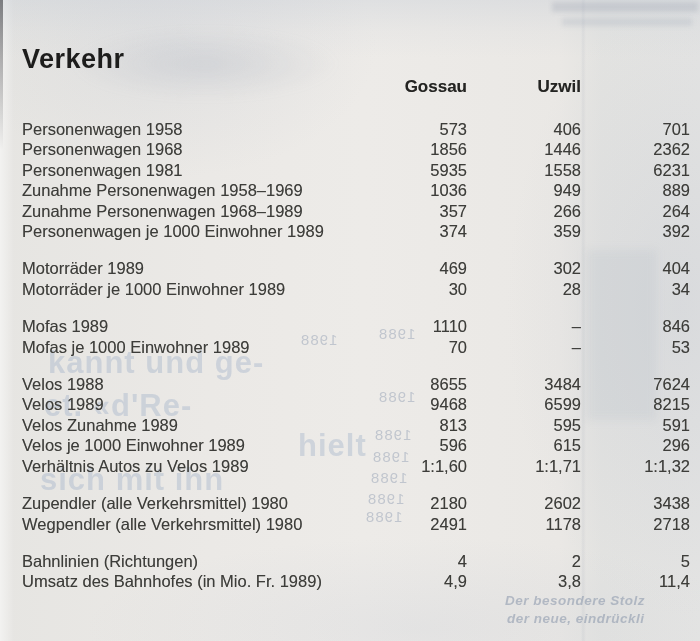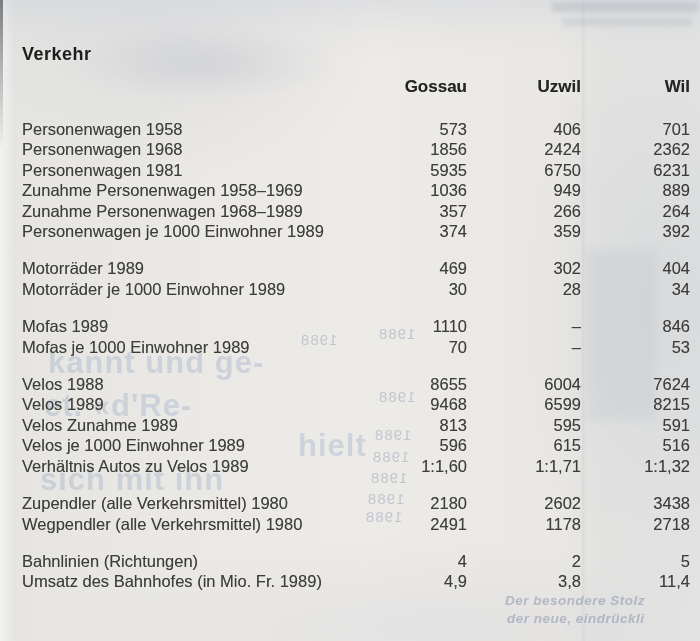--- a/index.html
+++ b/index.html
@@ -48,21 +48,21 @@
   .ghost-note{
     position:absolute;font-weight:bold;font-style:italic;font-size:13.5px;
     color:#8895aa;opacity:0.55;filter:blur(0.5px);letter-spacing:0.5px;margin-top:9px;
   }
   .gn0{left:505px;top:584px;}
   .gn1{left:507px;top:602px;}
   
   .print{position:relative;z-index:2;}
   .title{
     position:absolute;left:22px;top:44px;margin:0;
-    font-size:18px;font-weight:bold;color:#1d1d1c;letter-spacing:0.5px;
+    font-size:27px;font-weight:bold;color:#1d1d1c;letter-spacing:0.5px;
   }
   .table{position:absolute;left:22px;top:77px;width:668px;font-size:16.5px;}
   .row,.header-row{
     display:grid;
     grid-template-columns:353px 92px 114px 109px;
     line-height:20.4px;
   }
   .header-row{height:22px;margin-bottom:20px;font-weight:bold;font-size:17px;color:#242422;}
   .num{text-align:right;}
   .cell{white-space:nowrap;text-shadow:0 0 0.5px rgba(70,70,65,0.45);}
@@ -100,40 +100,39 @@
   </div>
 
   <div class="print">
     <h1 class="title">Verkehr</h1>
 
     <div class="table">
       <div class="header-row">
         <div class="cell"></div>
         <div class="cell num">Gossau</div>
         <div class="cell num">Uzwil</div>
-        <div class="cell num">Wil</div>
       </div>
       <div id="groups">
           <div class="group">
             <div class="row">
     <div class="cell label">Personenwagen 1958</div>
     <div class="cell num">573</div>
     <div class="cell num">406</div>
     <div class="cell num">701</div>
   </div>
             <div class="row">
     <div class="cell label">Personenwagen 1968</div>
     <div class="cell num">1856</div>
-    <div class="cell num">2424</div>
+    <div class="cell num">1446</div>
     <div class="cell num">2362</div>
   </div>
             <div class="row">
     <div class="cell label">Personenwagen 1981</div>
     <div class="cell num">5935</div>
-    <div class="cell num">6750</div>
+    <div class="cell num">1558</div>
     <div class="cell num">6231</div>
   </div>
             <div class="row">
     <div class="cell label">Zunahme Personenwagen 1958–1969</div>
     <div class="cell num">1036</div>
     <div class="cell num">949</div>
     <div class="cell num">889</div>
   </div>
             <div class="row">
     <div class="cell label">Zunahme Personenwagen 1968–1989</div>
@@ -173,40 +172,40 @@
     <div class="cell label">Mofas je 1000 Einwohner 1989</div>
     <div class="cell num">70</div>
     <div class="cell num">–</div>
     <div class="cell num">53</div>
   </div>
           </div>
           <div class="group">
             <div class="row">
     <div class="cell label">Velos 1988</div>
     <div class="cell num">8655</div>
-    <div class="cell num">6004</div>
+    <div class="cell num">3484</div>
     <div class="cell num">7624</div>
   </div>
             <div class="row">
     <div class="cell label">Velos 1989</div>
     <div class="cell num">9468</div>
     <div class="cell num">6599</div>
     <div class="cell num">8215</div>
   </div>
             <div class="row">
     <div class="cell label">Velos Zunahme 1989</div>
     <div class="cell num">813</div>
     <div class="cell num">595</div>
     <div class="cell num">591</div>
   </div>
             <div class="row">
     <div class="cell label">Velos je 1000 Einwohner 1989</div>
     <div class="cell num">596</div>
     <div class="cell num">615</div>
-    <div class="cell num">516</div>
+    <div class="cell num">296</div>
   </div>
             <div class="row">
     <div class="cell label">Verhältnis Autos zu Velos 1989</div>
     <div class="cell num">1:1,60</div>
     <div class="cell num">1:1,71</div>
     <div class="cell num">1:1,32</div>
   </div>
           </div>
           <div class="group">
             <div class="row">

